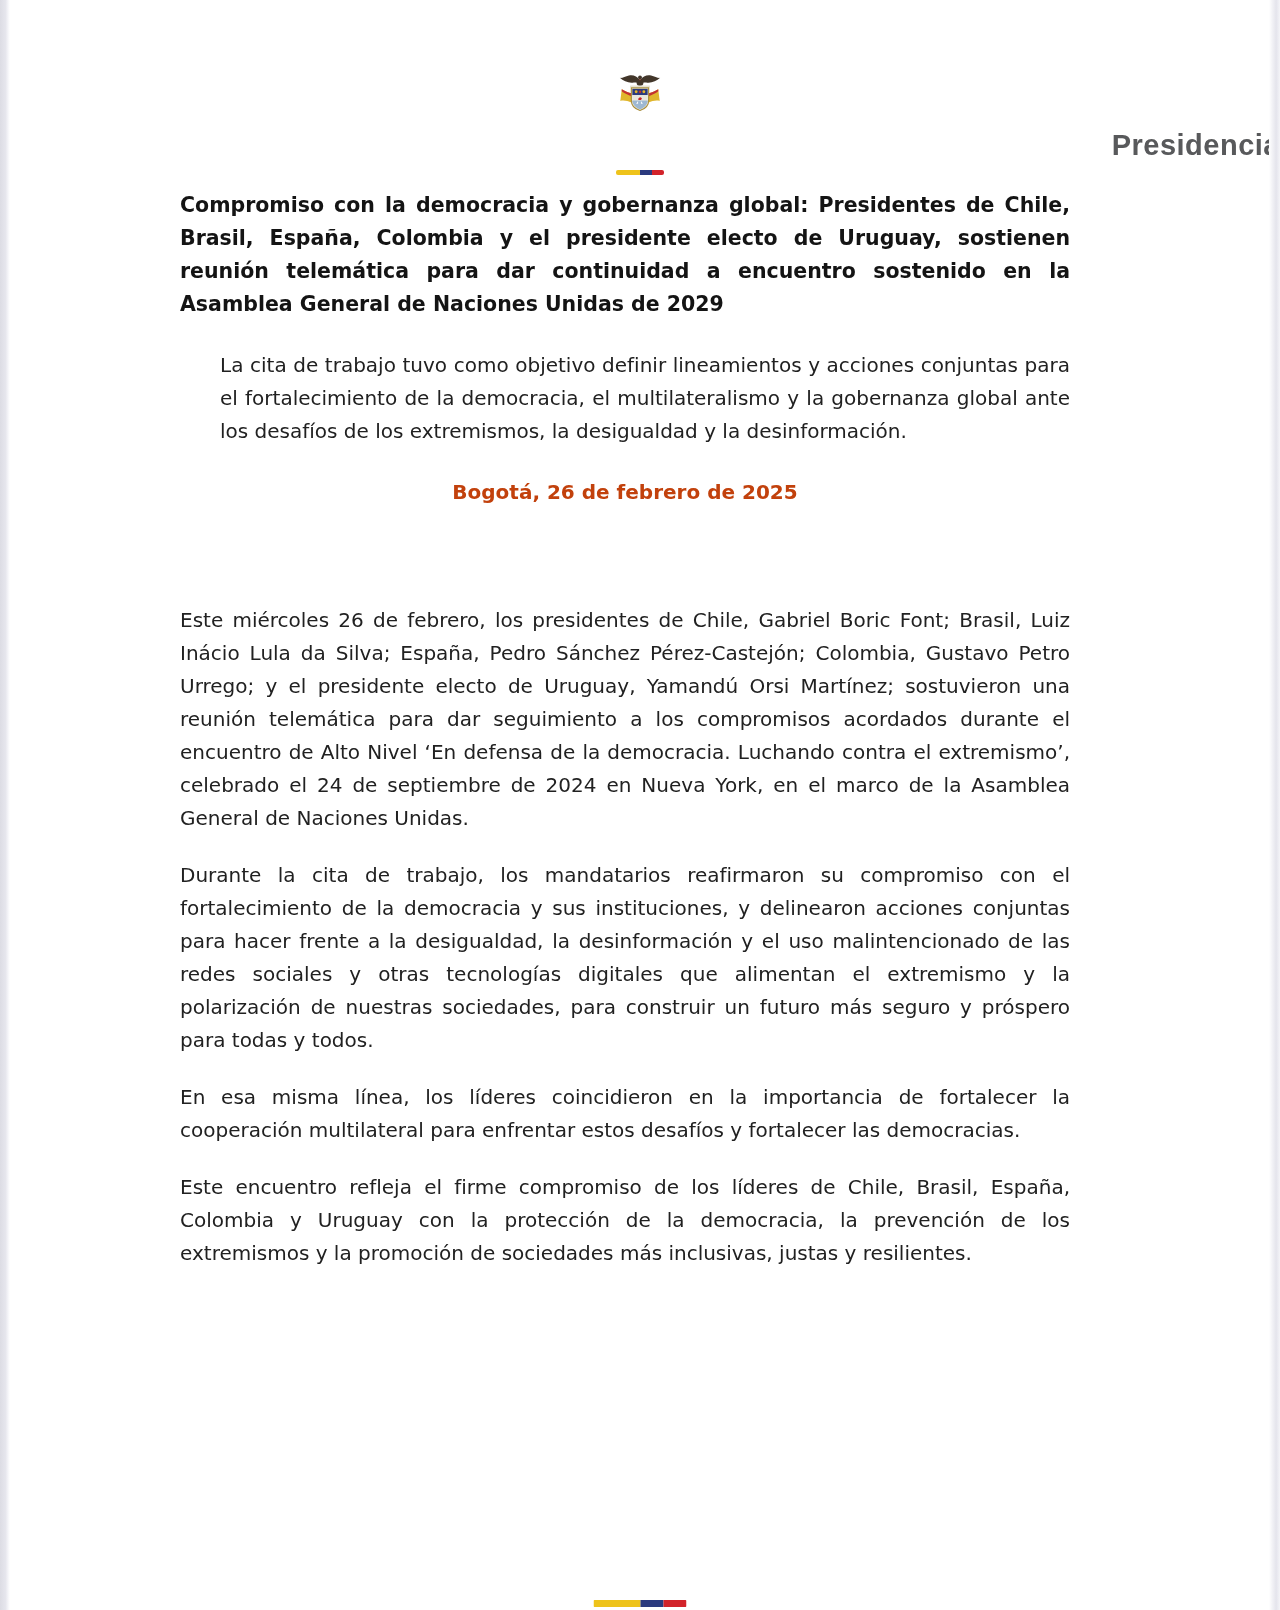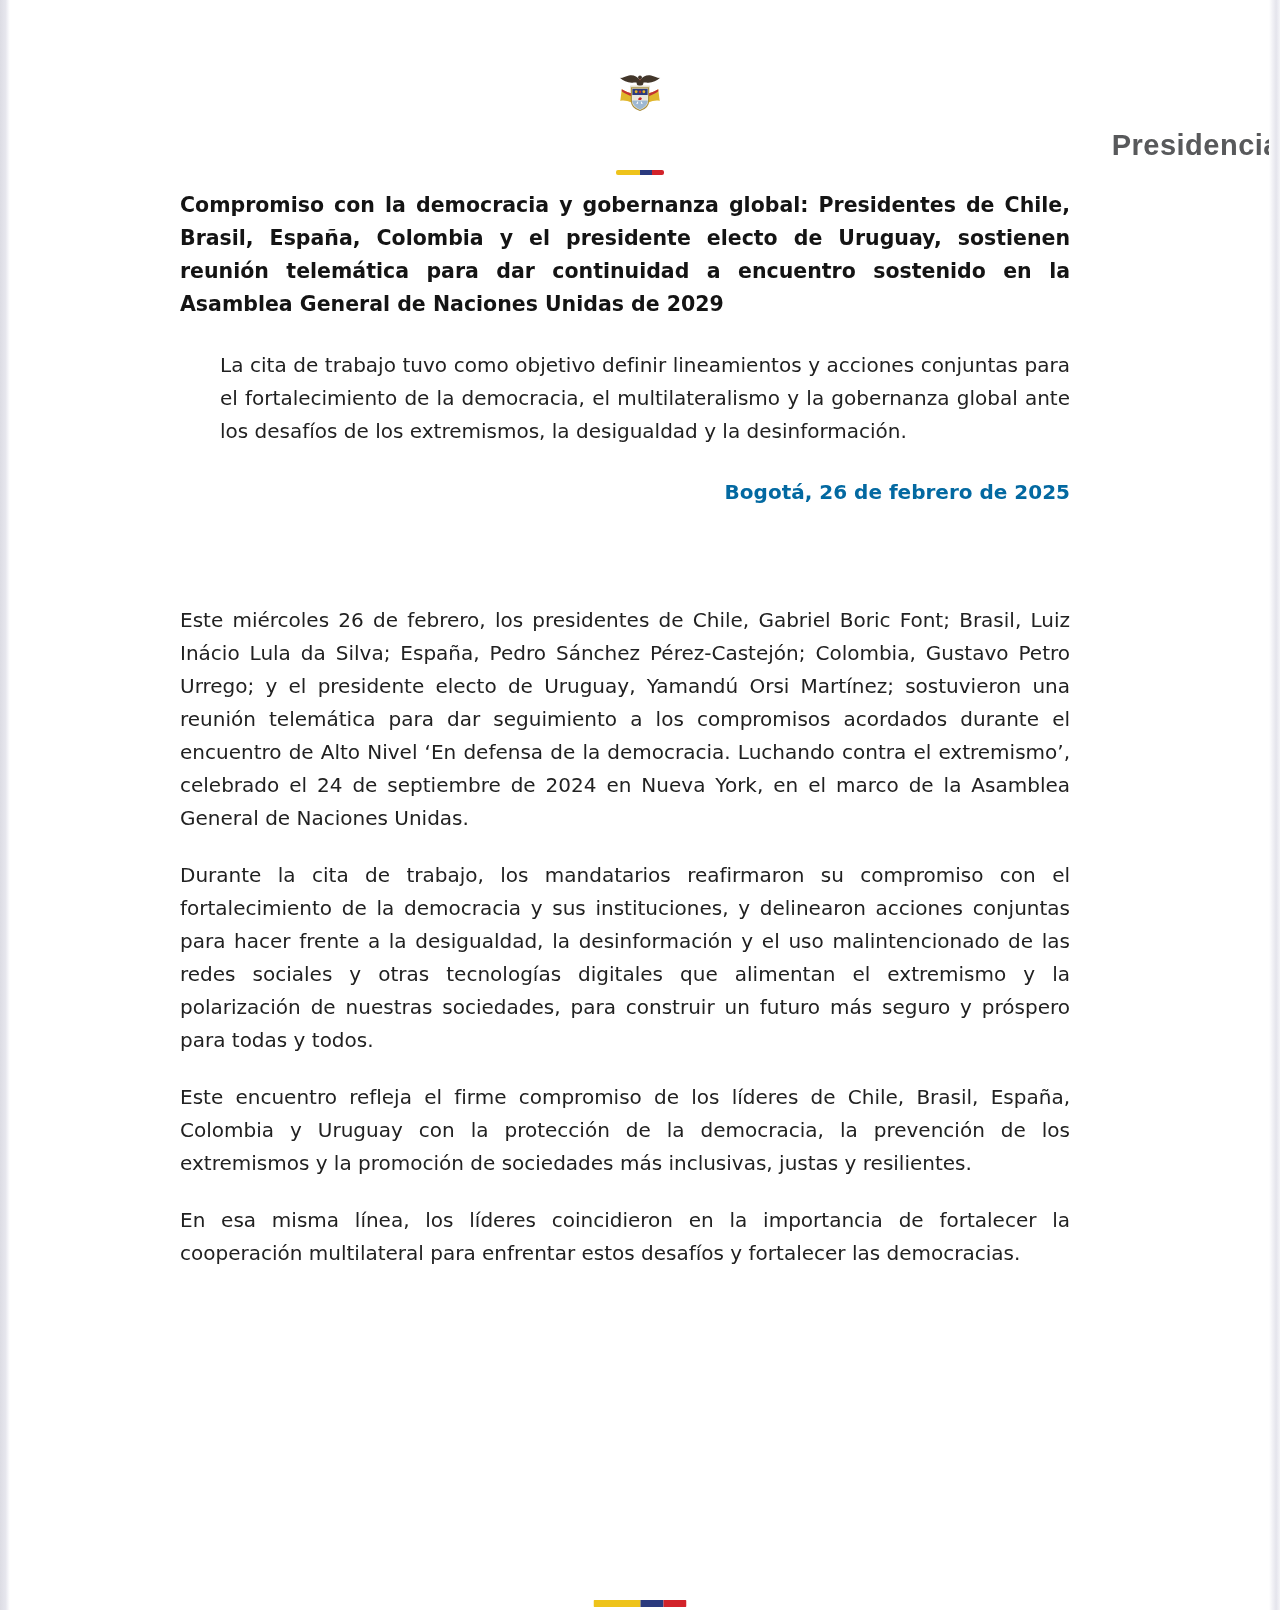--- a/index.html
+++ b/index.html
@@ -49,21 +49,21 @@
     font-size:20px; line-height:33px;
     text-align:justify;
   }
   .headline {
     margin-top:14px;
     font-size:20.5px; line-height:33px;
     font-weight:bold; color:#141414;
     text-align:justify;
   }
   .lede { margin-top:28px;margin-left:40px; }
-  .dateline { margin-top:28px; font-weight:bold; text-align:right; color:#0369a1; }
+  .dateline { margin-top:28px; font-weight:bold; text-align:center; color:#c2410c; }
   .paragraphs { margin-top:95px; }
   .paragraphs p + p { margin-top:24px; }
 </style>
 </head>
 <body>
 
 <div class="page">
   <div class="edge-left"></div>
   <div class="edge-right"></div>
 
@@ -107,22 +107,22 @@
   <main class="press-release">
     <h1 class="headline">Compromiso con la democracia y gobernanza global: Presidentes de Chile, Brasil, España, Colombia y el presidente electo de Uruguay, sostienen reunión telemática para dar continuidad a encuentro sostenido en la Asamblea General de Naciones Unidas de 2029</h1>
 
     <p class="lede">La cita de trabajo tuvo como objetivo definir lineamientos y acciones conjuntas para el fortalecimiento de la democracia, el multilateralismo y la gobernanza global ante los desafíos de los extremismos, la desigualdad y la desinformación.</p>
 
     <p class="dateline">Bogotá, 26 de febrero de 2025</p>
 
     <div class="paragraphs">
         <p>Este miércoles 26 de febrero, los presidentes de Chile, Gabriel Boric Font; Brasil, Luiz Inácio Lula da Silva; España, Pedro Sánchez Pérez-Castejón; Colombia, Gustavo Petro Urrego; y el presidente electo de Uruguay, Yamandú Orsi Martínez; sostuvieron una reunión telemática para dar seguimiento a los compromisos acordados durante el encuentro de Alto Nivel ‘En defensa de la democracia. Luchando contra el extremismo’, celebrado el 24 de septiembre de 2024 en Nueva York, en el marco de la Asamblea General de Naciones Unidas.</p>
         <p>Durante la cita de trabajo, los mandatarios reafirmaron su compromiso con el fortalecimiento de la democracia y sus instituciones, y delinearon acciones conjuntas para hacer frente a la desigualdad, la desinformación y el uso malintencionado de las redes sociales y otras tecnologías digitales que alimentan el extremismo y la polarización de nuestras sociedades, para construir un futuro más seguro y próspero para todas y todos.</p>
+        <p>En esa misma línea, los líderes coincidieron en la importancia de fortalecer la cooperación multilateral para enfrentar estos desafíos y fortalecer las democracias.</p>
         <p>Este encuentro refleja el firme compromiso de los líderes de Chile, Brasil, España, Colombia y Uruguay con la protección de la democracia, la prevención de los extremismos y la promoción de sociedades más inclusivas, justas y resilientes.</p>
-        <p>En esa misma línea, los líderes coincidieron en la importancia de fortalecer la cooperación multilateral para enfrentar estos desafíos y fortalecer las democracias.</p>
       </div>
   </main>
 
   <div class="flag flag-footer">
     <span class="y" style="background-color: rgb(238, 195, 27);"></span>
     <span class="b" style="background-color: rgb(43, 58, 126);"></span>
     <span class="r" style="background-color: rgb(210, 35, 42);"></span>
   </div>
 </div>
 

